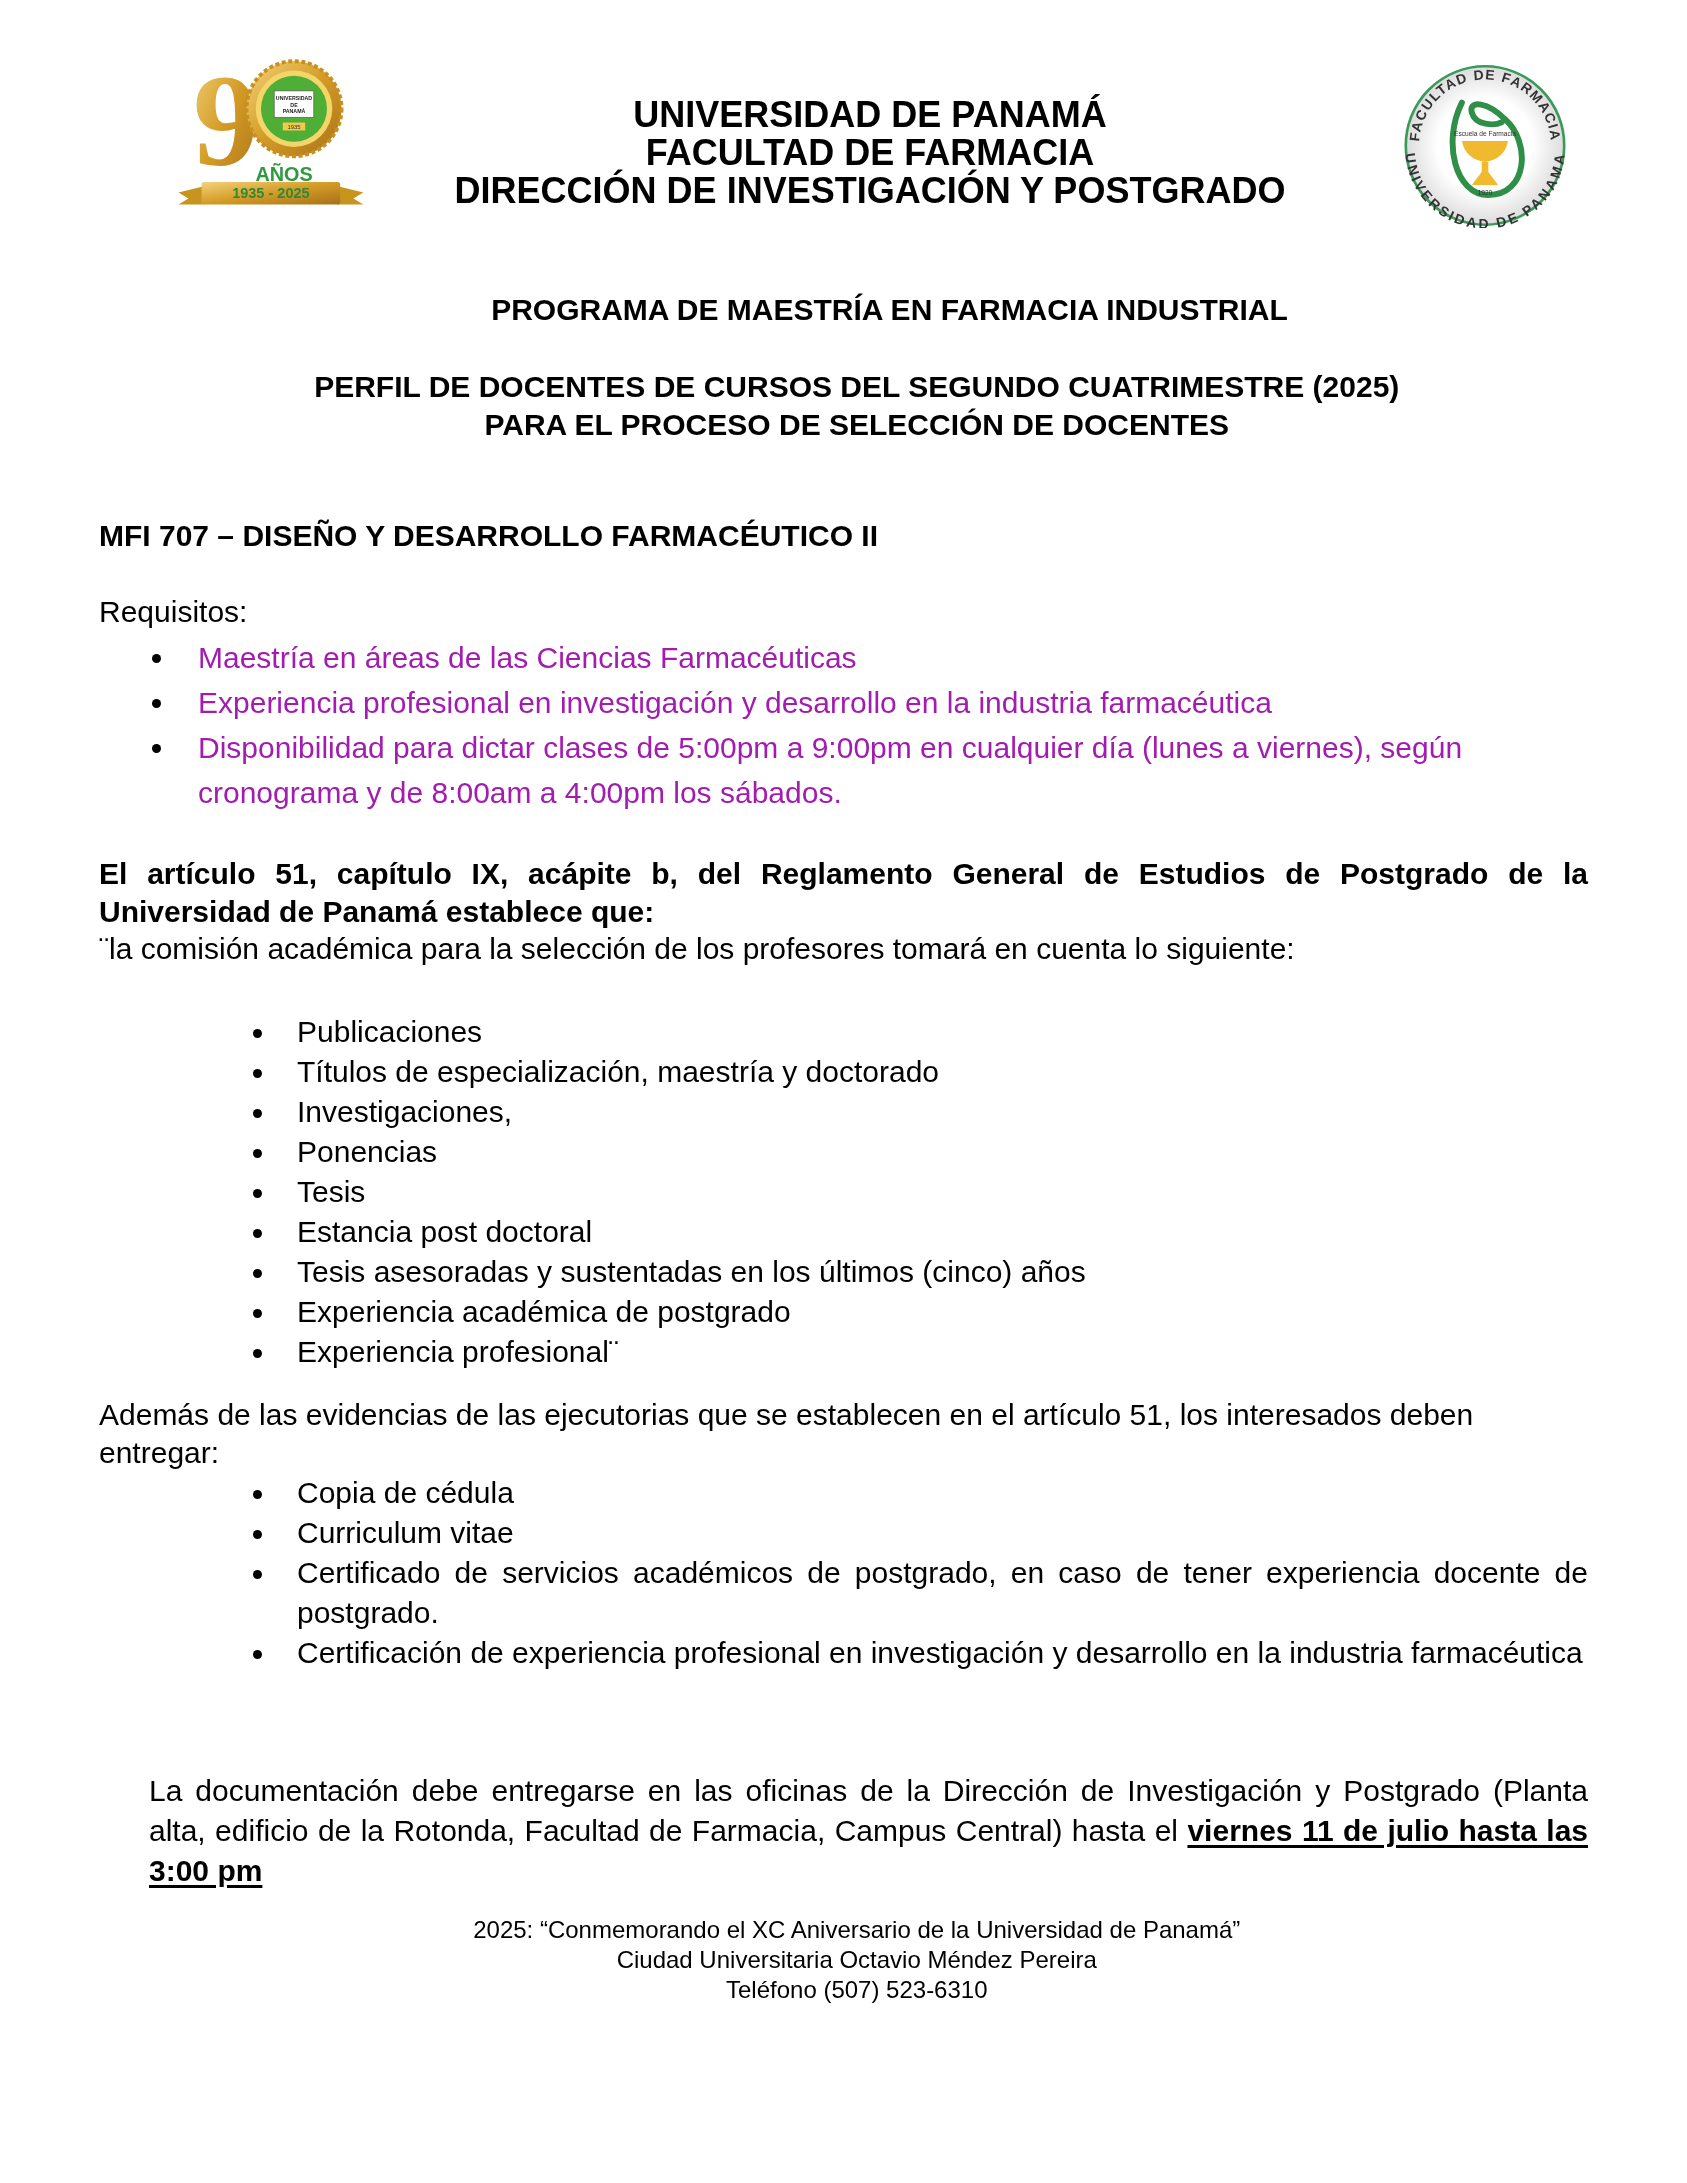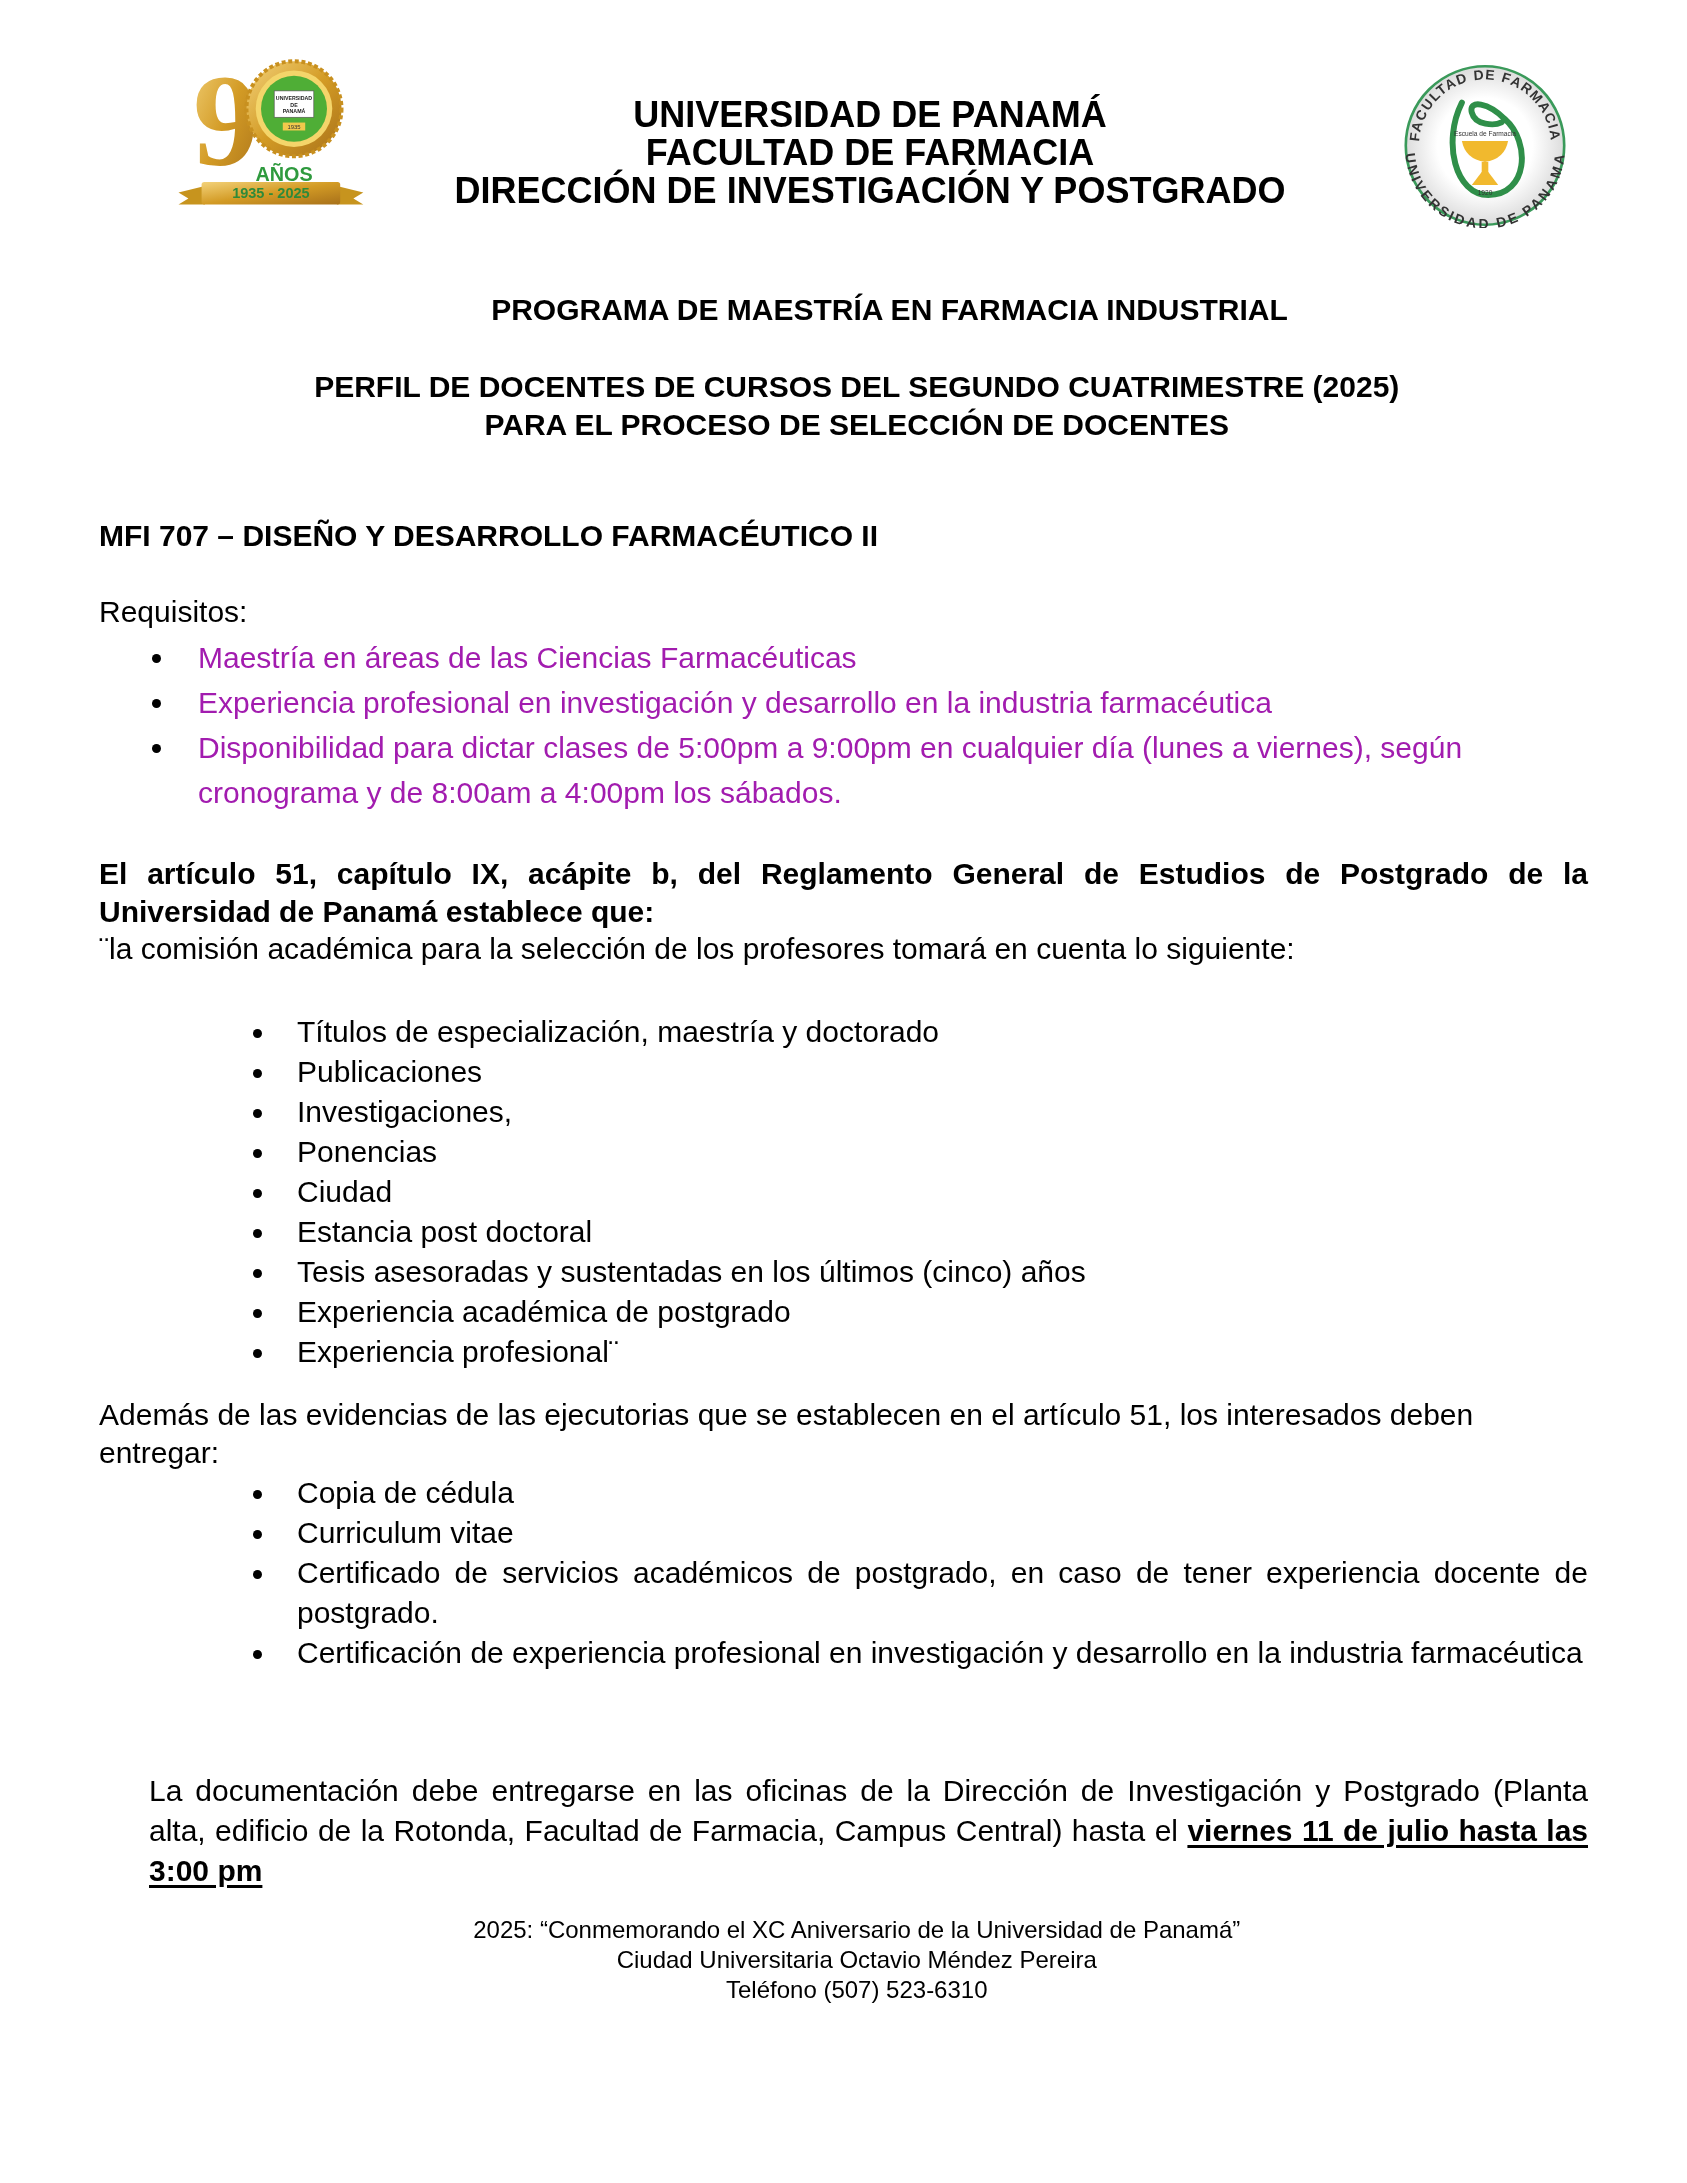--- a/index.html
+++ b/index.html
@@ -127,25 +127,25 @@
 <ul class="abs bul-list req-list">
   <li><span class="dot"></span><span>Maestría en áreas de las Ciencias Farmacéuticas</span></li>
   <li><span class="dot"></span><span>Experiencia profesional en investigación y desarrollo en la industria farmacéutica</span></li>
   <li><span class="dot"></span><span>Disponibilidad para dictar clases de 5:00pm a 9:00pm en cualquier día (lunes a viernes), según cronograma y de 8:00am a 4:00pm los sábados.</span></li>
 </ul>
 
 <div class="abs art-bold">El artículo 51, capítulo IX, acápite b, del Reglamento General de Estudios de Postgrado de la Universidad de Panamá establece que:</div>
 <div class="abs art-intro">¨la comisión académica para la selección de los profesores tomará en cuenta lo siguiente:</div>
 
 <ul class="abs bul-list crit-list">
+  <li><span class="dot"></span><span>Publicaciones</span></li>
   <li><span class="dot"></span><span>Títulos de especialización, maestría y doctorado</span></li>
-  <li><span class="dot"></span><span>Publicaciones</span></li>
   <li><span class="dot"></span><span>Investigaciones,</span></li>
   <li><span class="dot"></span><span>Ponencias</span></li>
-  <li><span class="dot"></span><span>Ciudad</span></li>
+  <li><span class="dot"></span><span>Tesis</span></li>
   <li><span class="dot"></span><span>Estancia post doctoral</span></li>
   <li><span class="dot"></span><span>Tesis asesoradas y sustentadas en los últimos (cinco) años</span></li>
   <li><span class="dot"></span><span>Experiencia académica de postgrado</span></li>
   <li><span class="dot"></span><span>Experiencia profesional¨</span></li>
 </ul>
 
 <div class="abs ademas">Además de las evidencias de las ejecutorias que se establecen en el artículo 51, los interesados deben entregar:</div>
 <ul class="abs bul-list doc-list">
   <li><span class="dot"></span><span>Copia de cédula</span></li>
   <li><span class="dot"></span><span>Curriculum vitae</span></li>

